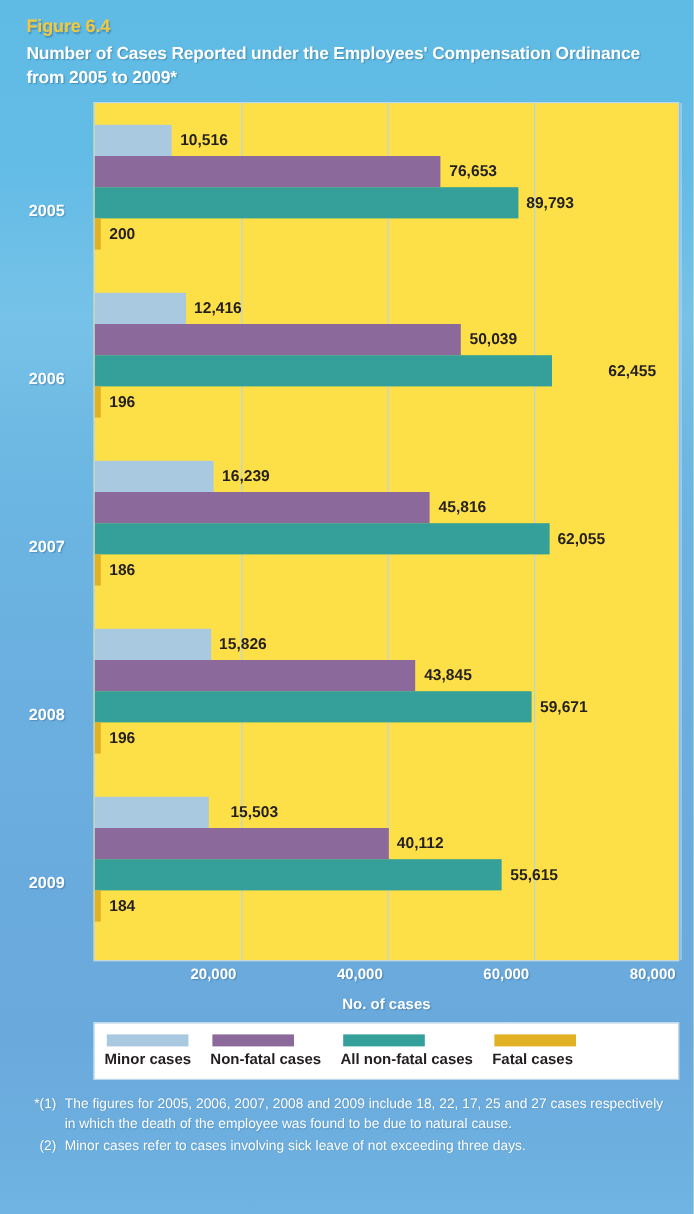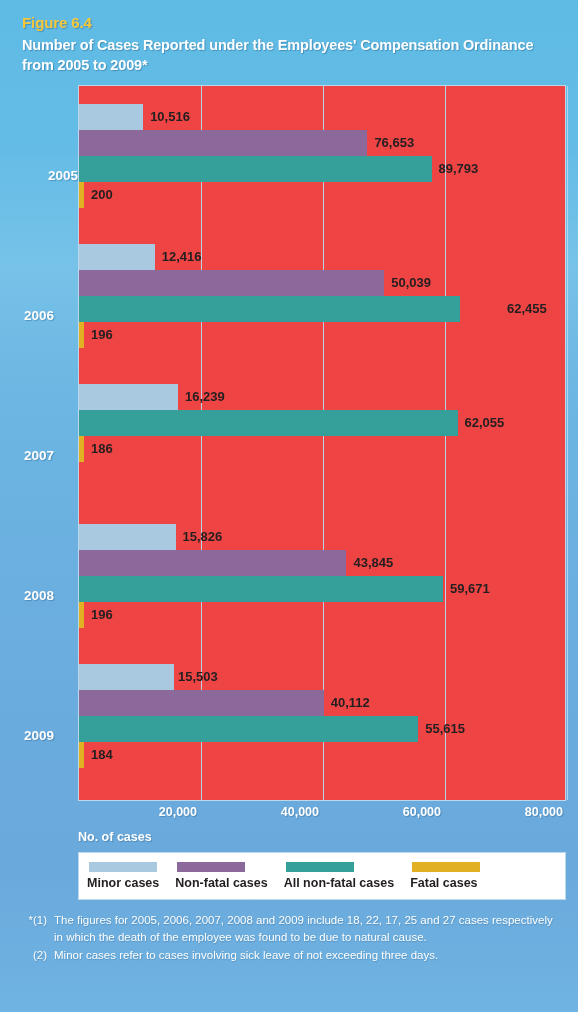--- a/index.html
+++ b/index.html
@@ -34,21 +34,21 @@
     line-height: 1.38;
     letter-spacing: -0.15px;
     text-shadow: 1px 1px 1px rgba(40,90,130,0.45);
   }
 
   
   .chart-area {
     position: relative;
     margin: 4px 12px 0 78px;
     height: 716px;
-    background: #ef4444;
+    background: #fde047;
     border: 1px solid #bcd8ea;
     box-sizing: border-box;
   }
   .gridlines {
     position: absolute;
     inset: 0;
     pointer-events: none;
   }
   .gridline {
     position: absolute;
@@ -119,20 +119,21 @@
     top: 4px;
     transform: translateX(-100%);
     padding-right: 3px;
     color: #ffffff;
     font-size: 12.5px;
     font-weight: bold;
     text-shadow: 1px 1px 1px rgba(40,90,130,0.4);
     white-space: nowrap;
   }
   .xaxis-title {
+    text-align: center;
     color: #ffffff;
     font-size: 12.5px;
     font-weight: bold;
     text-shadow: 1px 1px 1px rgba(40,90,130,0.4);
     margin: 3px 12px 0 78px;
   }
 
   
   .legend {
     margin: 8px 12px 0 78px;
@@ -186,21 +187,21 @@
 </style>
 </head>
 <body>
 
 <div class="header">
   <div class="fig-num">Figure 6.4</div>
   <div class="fig-title">Number of Cases Reported under the Employees' Compensation Ordinance from 2005 to 2009*</div>
 </div>
 
 <div class="year-labels" id="year-labels">
-    <div class="year-label" style="top: 64px; text-align: right;">2005</div>
+    <div class="year-label" style="top: 64px;">2005</div>
     <div class="year-label" style="top: 204px;">2006</div>
     <div class="year-label" style="top: 344px;">2007</div>
     <div class="year-label" style="top: 484px;">2008</div>
     <div class="year-label" style="top: 624px;">2009</div>
   </div>
 
 <div class="chart-area">
   <div class="gridlines" id="gridlines">
       <div class="gridline" style="left: 122px;"></div>
       <div class="gridline" style="left: 244px;"></div>
@@ -245,20 +246,24 @@
           <div class="bar-label" style="left: 5px;">196</div>
         </div>
         <div class="spacer"></div>
       </div>
       <div class="group" style="top: 298px;">
         <div class="bar-row">
           <div class="bar" style="width: 99.0579px; background: rgb(169, 201, 224);"></div>
           <div class="bar-label" style="left: 99.0579px;">16,239</div>
         </div>
         <div class="bar-row">
+          <div class="bar" style="width: 279.478px; background: rgb(139, 106, 155);"></div>
+          <div class="bar-label" style="left: 279.478px;">45,816</div>
+        </div>
+        <div class="bar-row">
           <div class="bar" style="width: 378.536px; background: rgb(52, 160, 153);"></div>
           <div class="bar-label" style="left: 378.536px;">62,055</div>
         </div>
         <div class="bar-row">
           <div class="bar" style="width: 5px; background: rgb(226, 176, 35);"></div>
           <div class="bar-label" style="left: 5px;">186</div>
         </div>
         <div class="spacer"></div>
       </div>
       <div class="group" style="top: 438px;">
@@ -276,21 +281,21 @@
         </div>
         <div class="bar-row">
           <div class="bar" style="width: 5px; background: rgb(226, 176, 35);"></div>
           <div class="bar-label" style="left: 5px;">196</div>
         </div>
         <div class="spacer"></div>
       </div>
       <div class="group" style="top: 578px;">
         <div class="bar-row">
           <div class="bar" style="width: 94.5683px; background: rgb(169, 201, 224);"></div>
-          <div class="bar-label" style="left: 87px; padding-left: 12px;">15,503</div>
+          <div class="bar-label" style="left: 101px; padding-left: 12px;">15,503</div>
         </div>
         <div class="bar-row">
           <div class="bar" style="width: 244.683px; background: rgb(139, 106, 155);"></div>
           <div class="bar-label" style="left: 244.683px;">40,112</div>
         </div>
         <div class="bar-row">
           <div class="bar" style="width: 339.251px; background: rgb(52, 160, 153);"></div>
           <div class="bar-label" style="left: 339.251px;">55,615</div>
         </div>
         <div class="bar-row">

